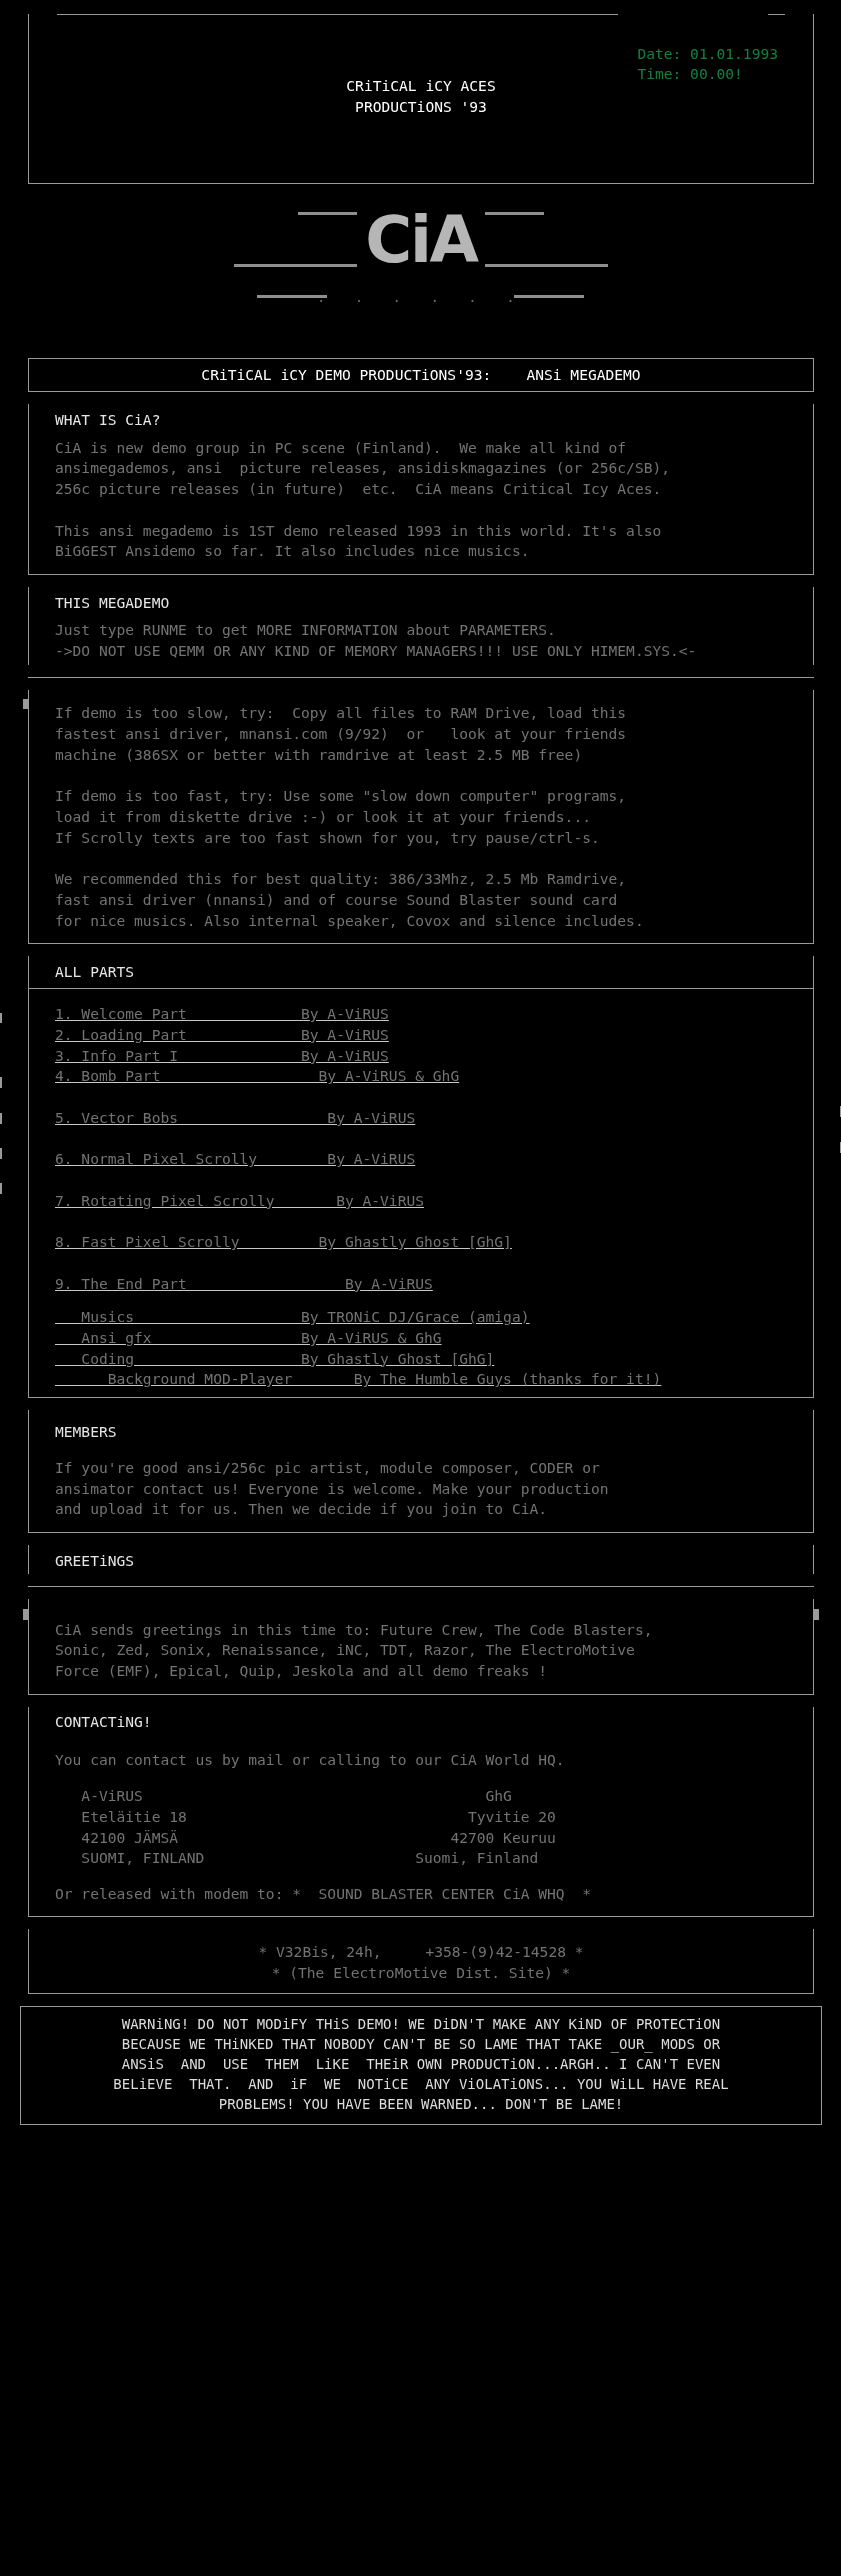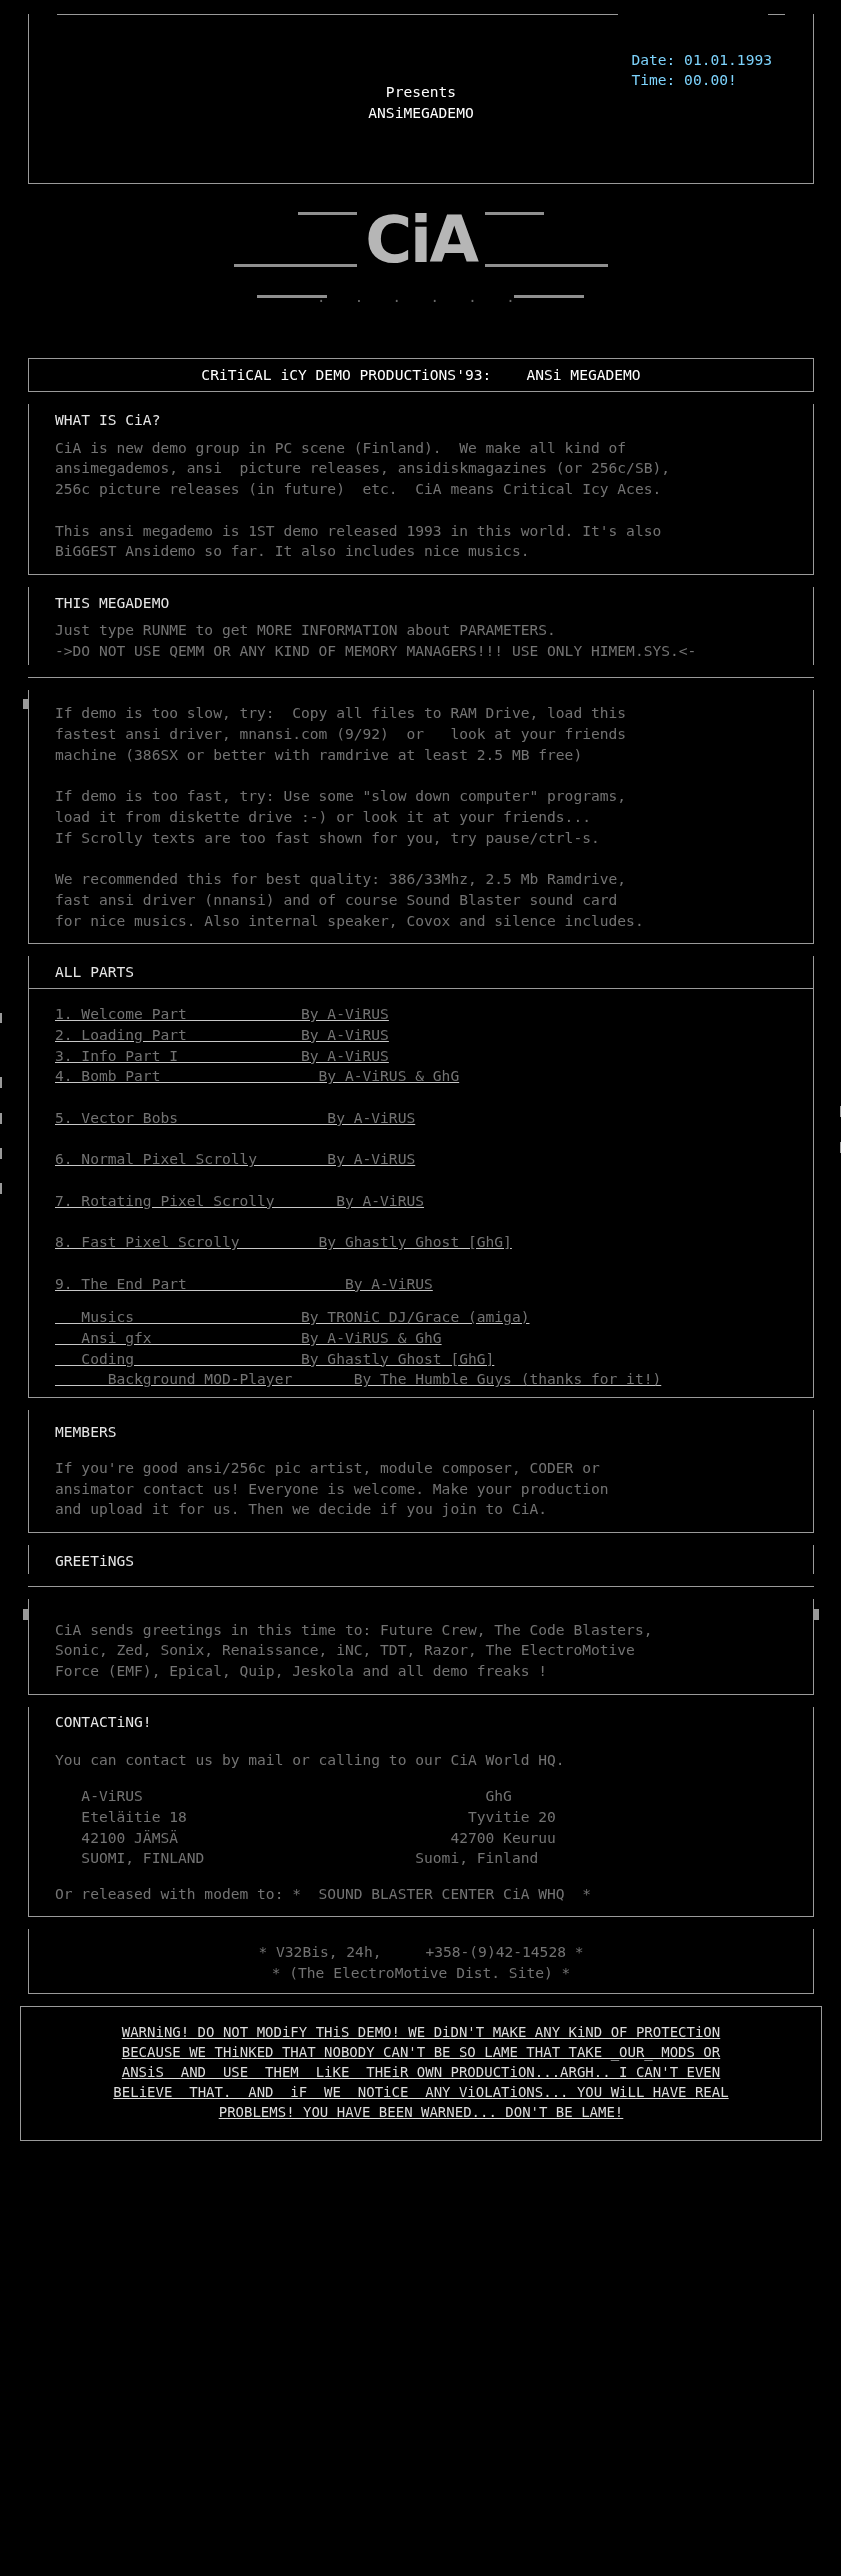--- a/index.html
+++ b/index.html
@@ -195,40 +195,43 @@
     border: 1.2px solid #9a9a9a;
     margin: 10.5px 20px 11.7px 20px;
     padding: 8.2px 8.2px 9.4px 8.2px;
     box-sizing: border-box;
   }
   .warning pre {
     color: #dcdcdc;
     font-size: 14px;
     line-height: 1.42;
     white-space: pre;
-    margin: 8px;
-    text-align: center;
-    text-decoration: underline;
+    margin: 0;
+    text-align: center;
   }
 </style>
 </head>
 <body>
 
 <div class="page">
 
   <div class="header-wrap">
     <div class="header-box">
       <div class="header-top-left"></div>
       <div class="header-top-right"></div>
 
       <div class="datetime">
-        <pre class="block" style="color:#7dd3fc;margin:6px;"><span>Date: 01.01.1993</span>
+        <pre class="block" style="color:#15803d;margin:0;"><span>Date: 01.01.1993</span>
 <span>Time: 00.00!</span></pre>
       </div>
 
+      <div class="title-main">
+        <pre class="block" style="color:#ffffff;"><span>CRiTiCAL iCY ACES</span>
+<span>PRODUCTiONS '93</span></pre>
+      </div>
 
       <div class="title-presents">
         <pre class="block" style="color:#ffffff;"><span>Presents</span>
 <span>ANSiMEGADEMO</span></pre>
       </div>
     </div>
   </div>
 
   <div class="logo-area">
     <div class="logo-bar top"></div>

